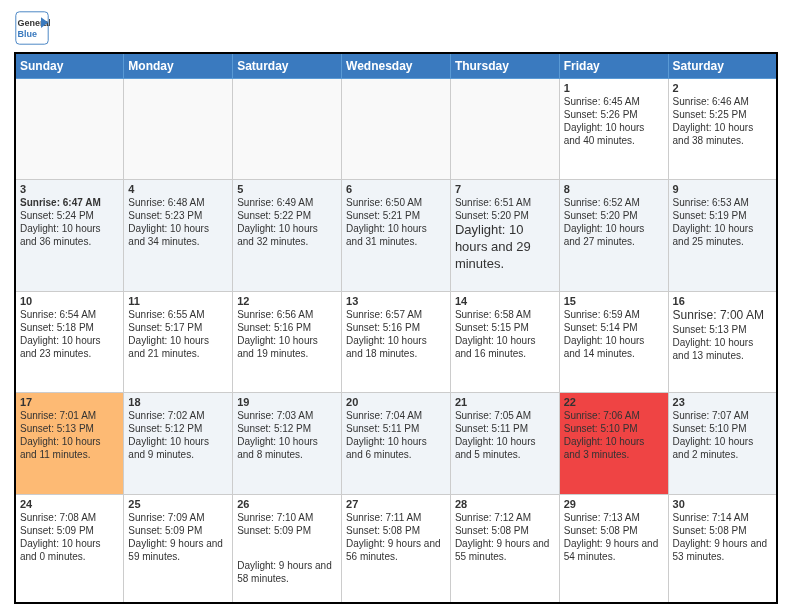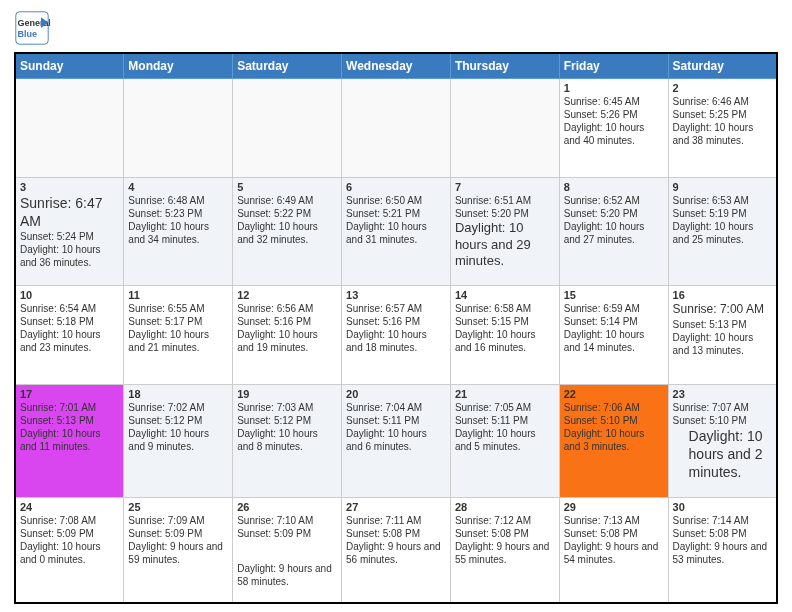--- a/index.html
+++ b/index.html
@@ -133,21 +133,21 @@
           <td>
             <span class="day-number">2</span>
             <div style="font-size: 10px; line-height: 1.3;">Sunrise: 6:46 AM</div>
             <div style="font-size: 10px; line-height: 1.3;">Sunset: 5:25 PM</div>
             <div style="font-size: 10px; line-height: 1.3;">Daylight: 10 hours and 38 minutes.</div>
           </td>
         </tr>
         <tr class="week-row">
           <td style="background: rgb(240, 244, 248);">
             <span class="day-number">3</span>
-            <div style="font-size: 14px; line-height: 1.3;">Sunrise: 6:47 AM</div>
+            <div style="font-size: 10px; line-height: 1.3; font-weight: bold;">Sunrise: 6:47 AM</div>
             <div style="font-size: 10px; line-height: 1.3;">Sunset: 5:24 PM</div>
             <div style="font-size: 10px; line-height: 1.3;">Daylight: 10 hours and 36 minutes.</div>
           </td>
           <td style="background: rgb(240, 244, 248);">
             <span class="day-number">4</span>
             <div style="font-size: 10px; line-height: 1.3;">Sunrise: 6:48 AM</div>
             <div style="font-size: 10px; line-height: 1.3;">Sunset: 5:23 PM</div>
             <div style="font-size: 10px; line-height: 1.3;">Daylight: 10 hours and 34 minutes.</div>
           </td>
           <td style="background: rgb(240, 244, 248);">
@@ -219,21 +219,21 @@
             <div style="font-size: 10px; line-height: 1.3;">Daylight: 10 hours and 14 minutes.</div>
           </td>
           <td>
             <span class="day-number">16</span>
             <div style="font-size: 12px; line-height: 1.3;">Sunrise: 7:00 AM</div>
             <div style="font-size: 10px; line-height: 1.3;">Sunset: 5:13 PM</div>
             <div style="font-size: 10px; line-height: 1.3;">Daylight: 10 hours and 13 minutes.</div>
           </td>
         </tr>
         <tr class="week-row">
-          <td style="background: #d946ef;">
+          <td style="background: #fdba74;">
             <span class="day-number">17</span>
             <div style="font-size: 10px; line-height: 1.3;">Sunrise: 7:01 AM</div>
             <div style="font-size: 10px; line-height: 1.3;">Sunset: 5:13 PM</div>
             <div style="font-size: 10px; line-height: 1.3;">Daylight: 10 hours and 11 minutes.</div>
           </td>
           <td style="background: rgb(240, 244, 248);">
             <span class="day-number">18</span>
             <div style="font-size: 10px; line-height: 1.3;">Sunrise: 7:02 AM</div>
             <div style="font-size: 10px; line-height: 1.3;">Sunset: 5:12 PM</div>
             <div style="font-size: 10px; line-height: 1.3;">Daylight: 10 hours and 9 minutes.</div>
@@ -249,31 +249,31 @@
             <div style="font-size: 10px; line-height: 1.3;">Sunrise: 7:04 AM</div>
             <div style="font-size: 10px; line-height: 1.3;">Sunset: 5:11 PM</div>
             <div style="font-size: 10px; line-height: 1.3;">Daylight: 10 hours and 6 minutes.</div>
           </td>
           <td style="background: rgb(240, 244, 248);">
             <span class="day-number">21</span>
             <div style="font-size: 10px; line-height: 1.3;">Sunrise: 7:05 AM</div>
             <div style="font-size: 10px; line-height: 1.3;">Sunset: 5:11 PM</div>
             <div style="font-size: 10px; line-height: 1.3;">Daylight: 10 hours and 5 minutes.</div>
           </td>
-          <td style="background: #f97316;">
+          <td style="background: #ef4444;">
             <span class="day-number">22</span>
             <div style="font-size: 10px; line-height: 1.3;">Sunrise: 7:06 AM</div>
             <div style="font-size: 10px; line-height: 1.3;">Sunset: 5:10 PM</div>
             <div style="font-size: 10px; line-height: 1.3;">Daylight: 10 hours and 3 minutes.</div>
           </td>
           <td style="background: rgb(240, 244, 248);">
             <span class="day-number">23</span>
             <div style="font-size: 10px; line-height: 1.3;">Sunrise: 7:07 AM</div>
             <div style="font-size: 10px; line-height: 1.3;">Sunset: 5:10 PM</div>
-            <div style="font-size: 14px; line-height: 1.3; margin-left: 16px;">Daylight: 10 hours and 2 minutes.</div>
+            <div style="font-size: 10px; line-height: 1.3;">Daylight: 10 hours and 2 minutes.</div>
           </td>
         </tr>
         <tr class="week-row">
           <td>
             <span class="day-number">24</span>
             <div style="font-size: 10px; line-height: 1.3;">Sunrise: 7:08 AM</div>
             <div style="font-size: 10px; line-height: 1.3;">Sunset: 5:09 PM</div>
             <div style="font-size: 10px; line-height: 1.3;">Daylight: 10 hours and 0 minutes.</div>
           </td>
           <td>

